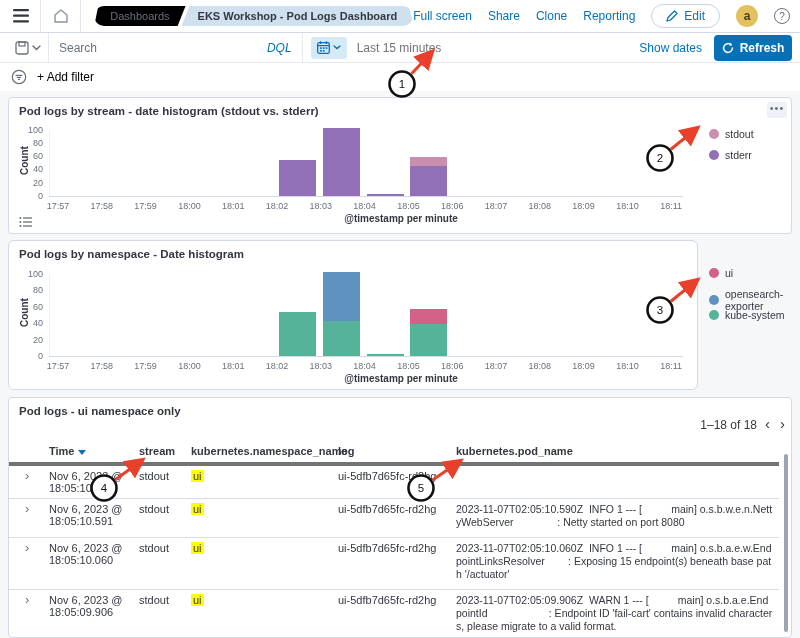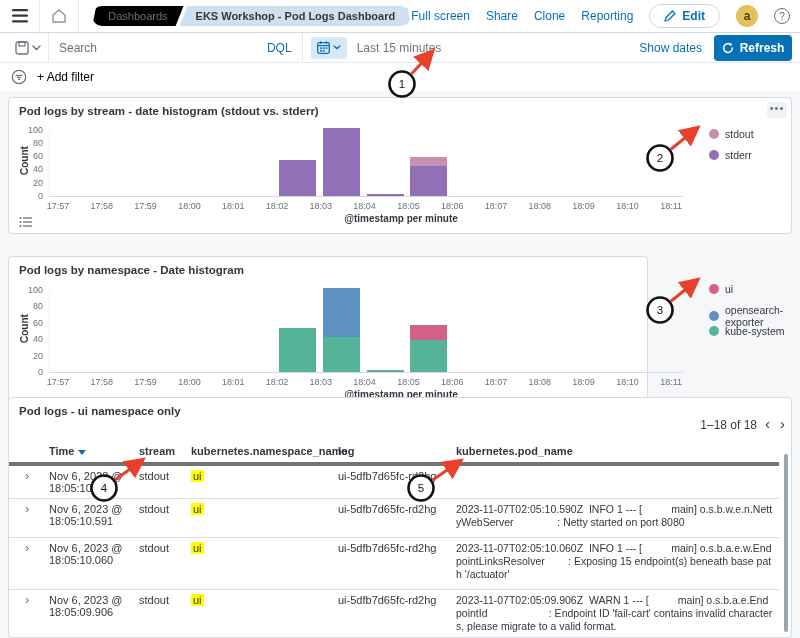--- a/index.html
+++ b/index.html
@@ -11,34 +11,34 @@
             border-bottom:1px solid #d3dae6; display:flex; align-items:center; padding:0 10px; z-index:5; }
   .nav-sep { width:1px; height:32px; background:#e4e9f0; margin:0 9px; }
   .icon-btn { display:flex; align-items:center; justify-content:center; width:24px; height:24px; cursor:pointer; }
   .crumbs { display:flex; align-items:center; margin-left:4px; }
   .crumb { font-size:11px; padding:4px 16px; white-space:nowrap; }
   .crumb.gray { background:#000000; color:#69707d; clip-path:polygon(4px 0,100% 0,calc(100% - 8px) 100%,0 100%); border-radius:10px 0 0 10px; }
   .crumb.blue { background:#cfe1ef; color:#343741; font-weight:bold; clip-path:polygon(8px 0,calc(100% - 4px) 0,100% 100%,0 100%); margin-left:-4px; border-radius:0 10px 10px 0; }
   .nav-right { margin-left:auto; display:flex; align-items:center; gap:16px; }
   .nav-link { color:#0671b6; font-size:12px; cursor:pointer; white-space:nowrap; }
   .edit-btn { display:flex; align-items:center; gap:6px; border:1px solid #c9d4e2; border-radius:15px;
-              padding:4px 14px; color:#0671b6; font-size:12px; font-weight:bold; background:#fff; cursor:pointer; }
+              padding:4px 14px; color:#0671b6; font-size:12px; font-weight:normal; background:#fff; cursor:pointer; }
   .avatar { width:22px; height:22px; border-radius:50%; background:#e3c15e; color:#4d3f10; font-size:12px;
             font-weight:bold; display:flex; align-items:center; justify-content:center; cursor:pointer; }
   .help { width:16px; height:16px; border-radius:50%; border:1.4px solid #69707d; color:#69707d; font-size:10px;
           display:flex; align-items:center; justify-content:center; cursor:pointer; }
 
   
   .querybar { position:absolute; left:0; top:33px; width:800px; height:30px; background:#fff;
               border-bottom:1px solid #e4e9f0; display:flex; align-items:center; padding:0 8px; z-index:4; }
   .save-btn { display:flex; align-items:center; gap:3px; padding:0 7px; height:100%; border-right:1px solid #e4e9f0; cursor:pointer; }
   .search-input { flex:1; border:none; outline:none; font-size:12px; color:#343741; padding:0 10px;
                   font-family:"Liberation Sans",sans-serif; }
   .search-input::placeholder { color:#69707d; }
-  .dql { color:#0671b6; font-size:12px; padding:0 10px; cursor:pointer; border-right:1px solid #e4e9f0; height:100%; display:flex; align-items:center; }
+  .dql { color:#0671b6; font-size:12px; padding:0 10px; cursor:pointer; border-right:1px solid #e4e9f0; height:100%; display:flex; align-items:center;font-style:italic; }
   .cal-btn { display:flex; align-items:center; gap:3px; background:#d6e9f7; height:22px; padding:0 6px;
              border-radius:3px; margin-left:8px; cursor:pointer; }
   .timerange { font-size:12px; color:#737373; padding:0 10px; flex:0 0 auto; }
   .show-dates { color:#0671b6; font-size:12px; cursor:pointer; margin-right:12px; white-space:nowrap; }
   .refresh-btn { display:flex; align-items:center; justify-content:center; gap:6px; background:#0671b6; color:#fff;
                  font-size:12px; font-weight:bold; border:none; border-radius:4px; height:26px; width:78px; cursor:pointer; }
 
   
   .filterbar { position:absolute; left:0; top:63px; width:800px; height:28px; background:#fff;
                display:flex; align-items:center; padding:0 10px; gap:9px; }
@@ -227,21 +227,21 @@
         <span class="legend-dot" style="background: rgb(202, 142, 174);"></span>
         <span>stdout</span>
       </div>
       <div class="legend-item" style="left: 700px; top: 51px;">
         <span class="legend-dot" style="background: rgb(145, 112, 184);"></span>
         <span>stderr</span>
       </div>
     </div>
 </div>
 
-<div class="panel" id="panel2" style="left:8px; top:256px; width:640px; height:150px;">
+<div class="panel" id="panel2" style="left:8px; top:240px; width:690px; height:150px;border-radius:6px;">
   <div class="panel-title">Pod logs by namespace - Date histogram</div>
   <div class="chart-area" id="chart1" style="position:absolute;left:0;top:0;width:784px;height:150px;">
       <div class="ytick" style="left: 8px; top: 110px;">0</div>
       <div class="ytick" style="left: 8px; top: 93.6px;">20</div>
       <div class="ytick" style="left: 8px; top: 77.2px;">40</div>
       <div class="ytick" style="left: 8px; top: 60.8px;">60</div>
       <div class="ytick" style="left: 8px; top: 44.4px;">80</div>
       <div class="ytick" style="left: 8px; top: 28px;">100</div>
       <div class="ylabel" style="left: 10px; top: 86px;">Count</div>
       <div class="axis-x" style="left: 40px; top: 115px; width: 634px;"></div>

